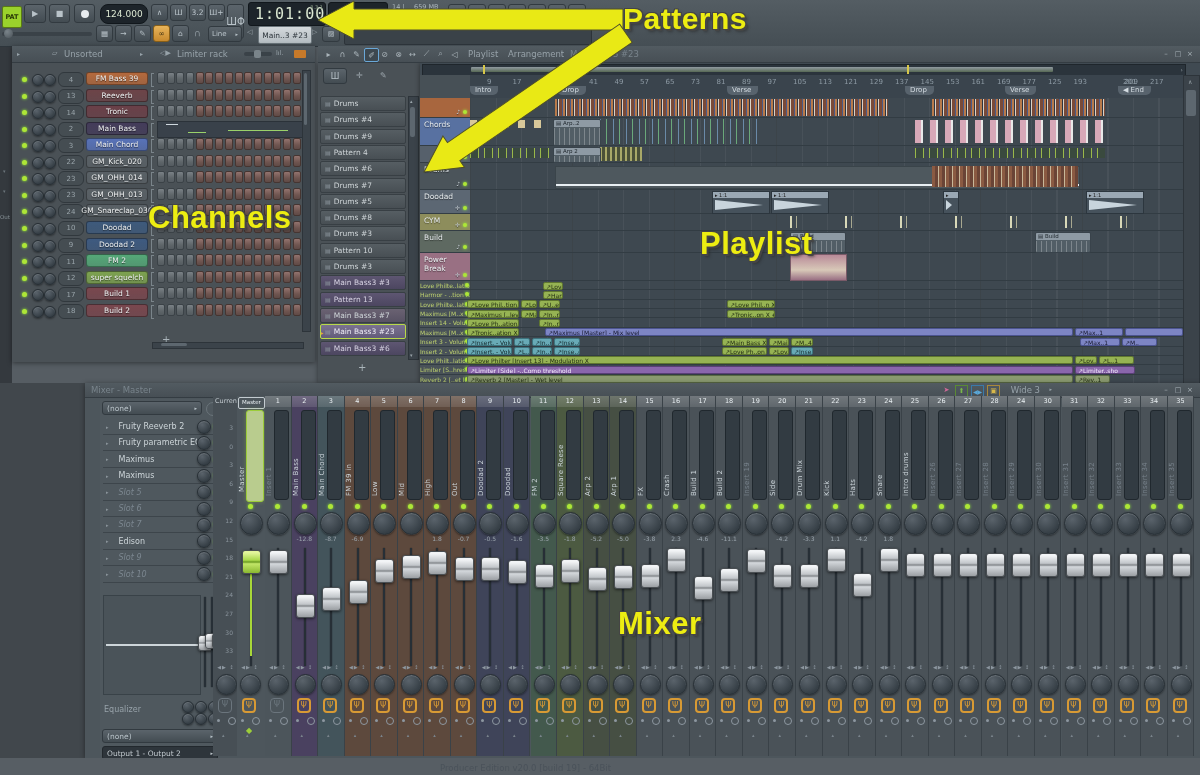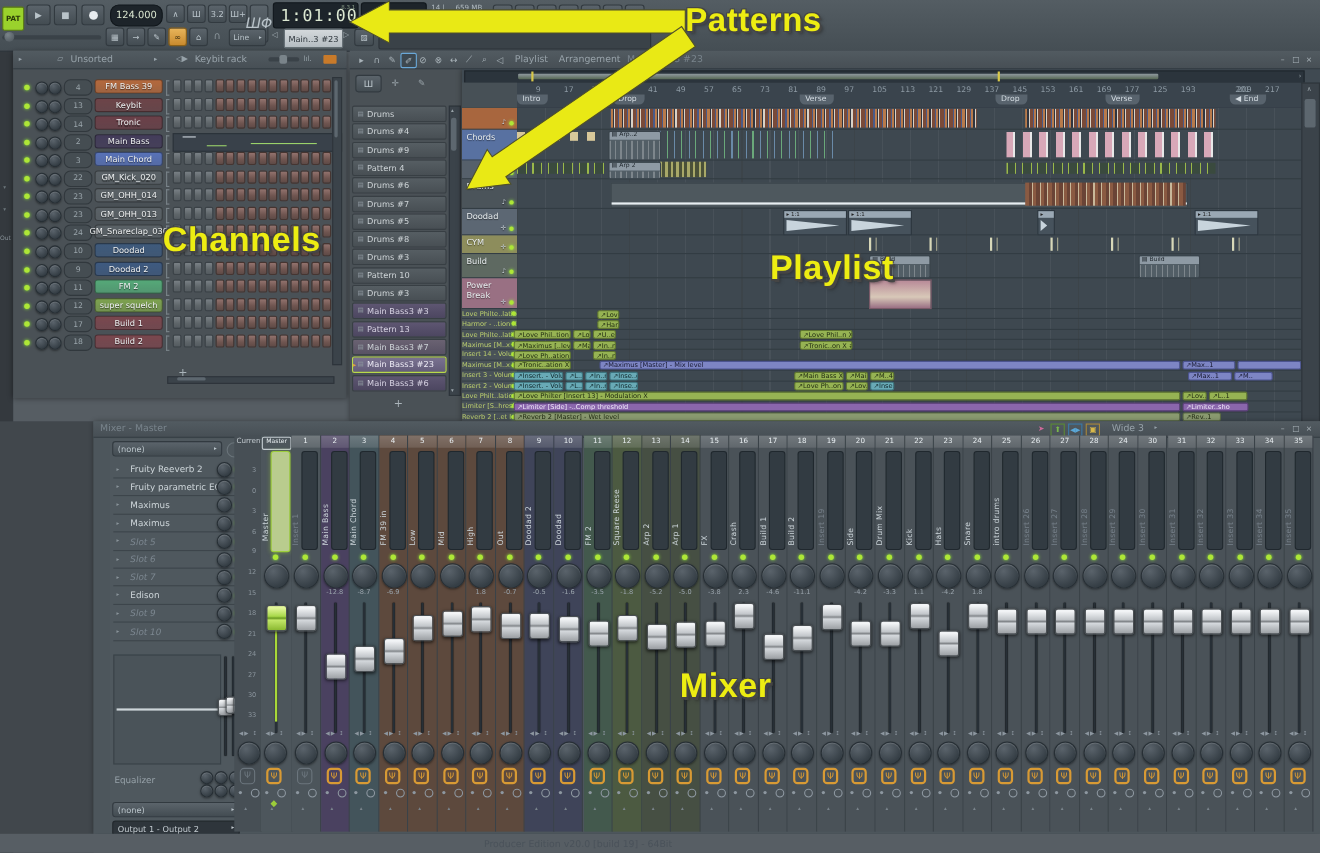--- a/index.html
+++ b/index.html
@@ -83,21 +83,21 @@
   <div class="btn a" style="left:49px;top:4px;width:21px;height:19px;font-size:8px">■</div>
   <div class="btn a" style="left:74px;top:4px;width:21px;height:19px">
       <span style="width:8px;height:8px;border-radius:50%;background:#e8ecef;display:block"></span>
     </div>
   <div class="lcd a" style="left:100px;top:4px;width:46px;height:18px;display:flex;align-items:center;justify-content:center;font-size:9px;border-radius:8px">124.000</div>
   <div class="a" id="row1-icons" style="left:151px;top:4px;height:19px">
       <div class="btn a" style="left: 0px; top: 0px; width: 17px; height: 17px; font-size: 7.5px;">∧</div>
       <div class="btn a" style="left: 19px; top: 0px; width: 17px; height: 17px; font-size: 7.5px;">Ш</div>
       <div class="btn a" style="left: 38px; top: 0px; width: 17px; height: 17px; font-size: 7.5px;">3.2</div>
       <div class="btn a" style="left: 57px; top: 0px; width: 17px; height: 17px; font-size: 7.5px;">Ш+</div>
-      <div class="btn a" style="left: 76px; top: 0px; width: 17px; height: 35px; font-size: 13px; font-style: italic;">ШΦ</div>
+      <div class="btn a" style="left: 76px; top: 0px; width: 17px; height: 35px; font-size: 10px;">ШΦ</div>
     </div>
   <div class="lcd a" style="left:248px;top:2px;width:76px;height:22px">
     <span class="a" style="left:6px;top:2px;font-size:15px;letter-spacing:1px;font-family:'DejaVu Sans Mono',monospace">1:01:00</span>
     <span class="a" style="right:2px;top:1px;font-size:5px;color:#8da08a">8.3.1</span>
   </div>
   <div class="lcd a" style="left:328px;top:2px;width:58px;height:22px">
     <span class="a" style="left:4px;right:4px;top:11px;height:1px;background:#aebfae;display:block"></span>
   </div>
   <div class="a" style="left:392px;top:3px;font-size:6.5px;color:#aeb8be">14 |</div>
   <div class="a" style="left:414px;top:3px;font-size:6.5px;color:#aeb8be">659 MB</div>
@@ -139,21 +139,21 @@
   <span class="a" style="top:168px;left:0;font-size:5.5px;color:#8a949a">Out</span>
 </div>
 
 <div class="win" style="left:12px;top:46px;width:303px;height:316px;background:#4a5156;z-index:10">
   <div class="a" style="left:0;top:0;right:0;height:16px;background:linear-gradient(#525b61,#474f55);border-bottom:1px solid #343c42">
     <span class="a wt" style="left:5px;top:4px;font-size:6px">▸</span>
     <span class="a wt" style="left:40px;top:3px;font-size:7px">▱</span>
     <span class="a wt" style="left:52px;top:3px">Unsorted</span>
     <span class="a wt" style="left:128px;top:4px;font-size:6px">▸</span>
     <span class="a wt" style="left:148px;top:3px;font-size:7px">◁▶</span>
-    <span class="a wt" style="left:165px;top:3px">Keybit rack</span>
+    <span class="a wt" style="left:165px;top:3px">Limiter rack</span>
     <span class="a" style="left:232px;top:6px;width:28px;height:4px;background:#3a4248;border-radius:2px">
         <span class="a" style="left:10px;top:-2px;width:7px;height:8px;background:#7a848a;border-radius:2px"></span>
       </span>
     <span class="a wt" style="left:264px;top:3px;font-size:6.5px">lıl.</span>
     <span class="a" style="left:282px;top:4px;width:12px;height:8px;background:#c87a2a;border-radius:1px"></span>
   </div>
   <div id="rack-rows" class="a" style="left:0;top:18px;right:0;bottom:0">
       <div class="a" style="left: 0px; top: 8px; width: 100%; height: 14px;">
         <div class="led a" style="left: 10px; top: 5px;"></div>
         <div class="knob a" style="left: 20px; top: 2px; width: 10px; height: 10px;"></div>
@@ -178,21 +178,21 @@
           <div class="step p"></div>
           <div class="step p"></div>
           <div class="step p"></div>
         </div>
       </div>
       <div class="a" style="left: 0px; top: 24.55px; width: 100%; height: 14px;">
         <div class="led a" style="left: 10px; top: 5px;"></div>
         <div class="knob a" style="left: 20px; top: 2px; width: 10px; height: 10px;"></div>
         <div class="knob a" style="left: 32px; top: 2px; width: 10px; height: 10px;"></div>
         <div class="numbox a" style="left: 46px; top: 0px; width: 24px; height: 13px;">13</div>
-        <div class="chname a" style="left: 74px; top: 0px; width: 62px; height: 13px; background: linear-gradient(rgb(109, 68, 72), rgba(109, 68, 72, 0.8));">Keybit</div>
+        <div class="chname a" style="left: 74px; top: 0px; width: 62px; height: 13px; background: linear-gradient(rgb(109, 68, 72), rgba(109, 68, 72, 0.8));">Reeverb</div>
         <div class="a" style="left: 139px; top: 1px; width: 2px; height: 12px; border-top: 1px solid rgb(122, 132, 138); border-bottom: 1px solid rgb(122, 132, 138); border-left: 1px solid rgb(122, 132, 138); border-image: initial; border-right: none;"></div>
         <div class="a" style="left: 145px; top: 0px; width: 155px; height: 13px; display: flex;">
           <div class="step"></div>
           <div class="step"></div>
           <div class="step"></div>
           <div class="step"></div>
           <div class="step p"></div>
           <div class="step p"></div>
           <div class="step p"></div>
           <div class="step p"></div>

